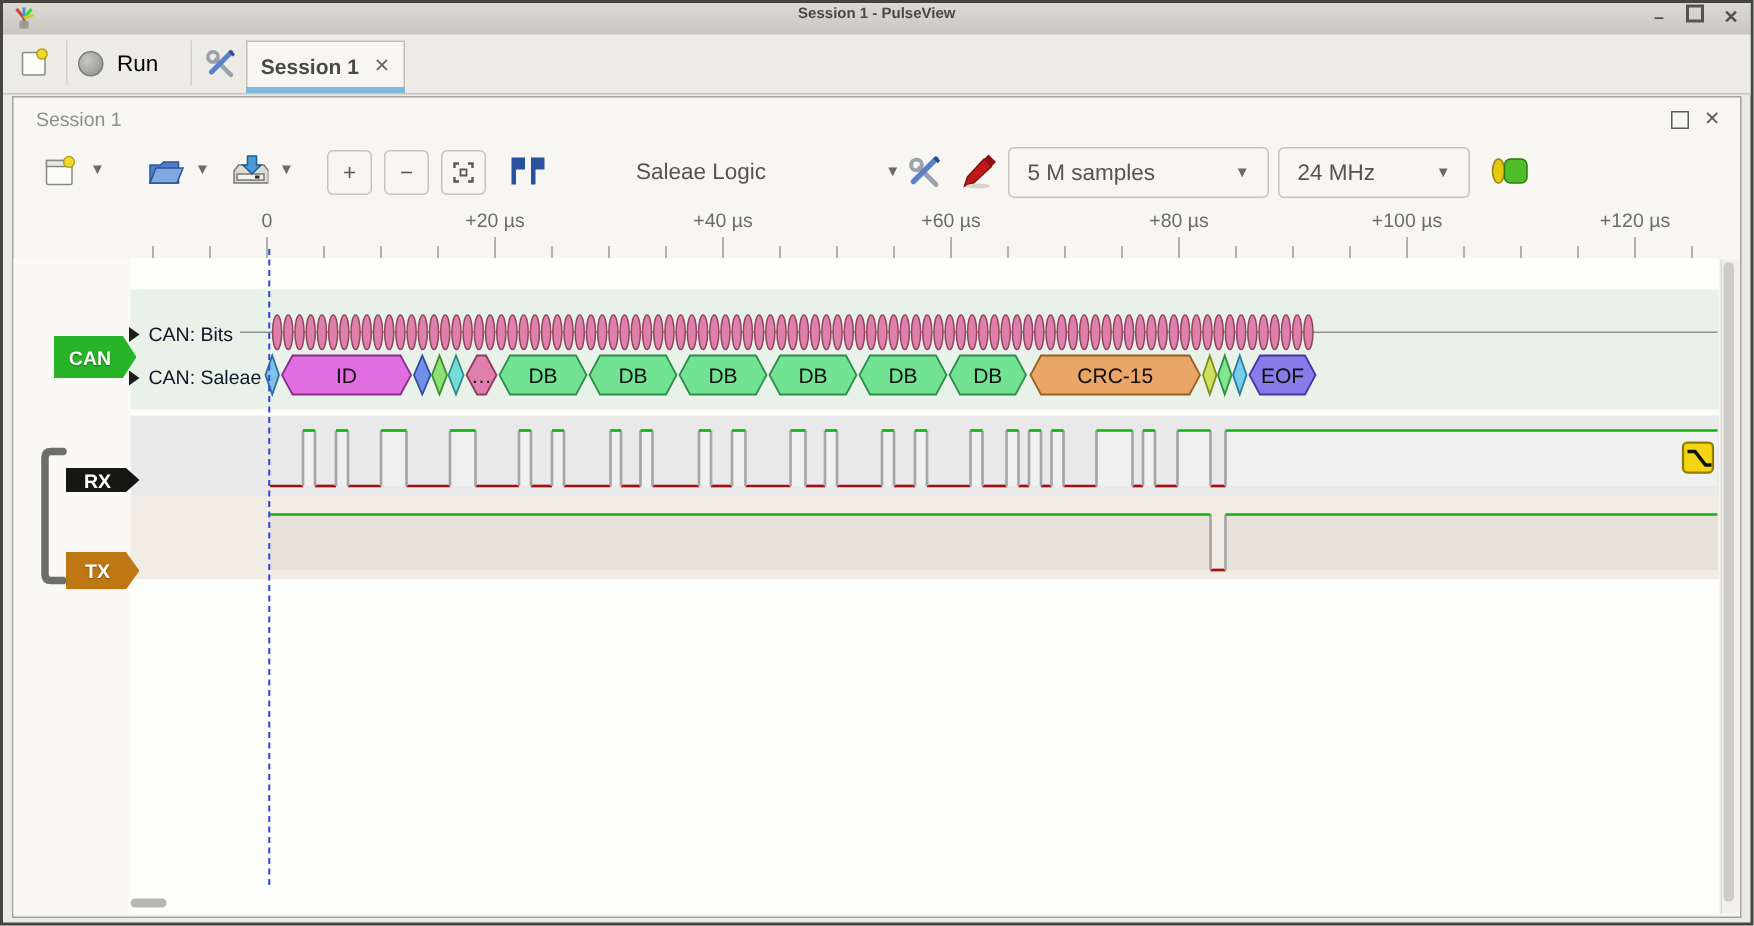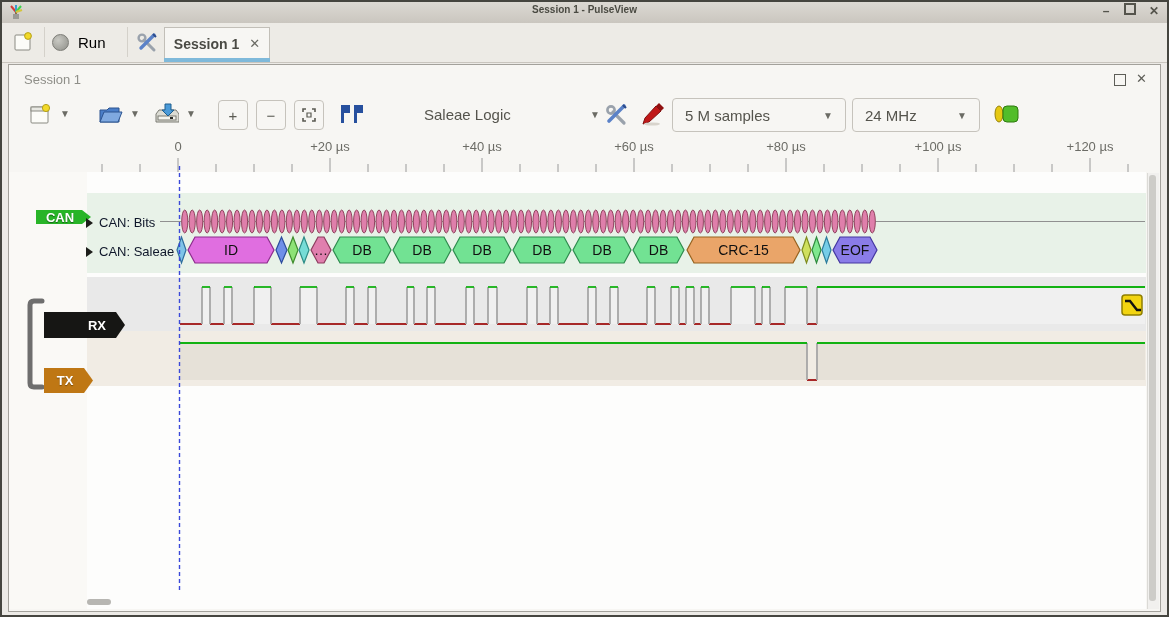--- a/index.html
+++ b/index.html
@@ -39,22 +39,22 @@
   
   .ruler-label{position:absolute;top:139px;transform:translateX(-50%);font-size:13px;color:#6c6c66;white-space:nowrap;}
   #traceview{left:87px;top:172px;width:1059px;height:437px;background:#fdfdfc;}
   #gutter{left:9px;top:172px;width:78px;height:437px;background:#faf9f6;}
   svg.layer{left:0;top:0;pointer-events:none;}
   .rowlabel{position:absolute;display:flex;align-items:center;gap:6px;font-size:13px;color:#0f172a;z-index:5;}
   .tri{width:0;height:0;border-left:7px solid #1d1d1a;border-top:5px solid transparent;border-bottom:5px solid transparent;}
   .tag{position:absolute;color:#fff;font-weight:bold;font-size:13px;display:flex;align-items:center;
     justify-content:center;padding-right:7px;z-index:5;
     clip-path:polygon(0 0,calc(100% - 9px) 0,100% 50%,calc(100% - 9px) 100%,0 100%);}
-  #can-tag{left:36px;top:210px;width:48px;height:14px;background:#28b428;text-shadow:0 1px 1px #156015;}
-  #rx-tag{left:44px;top:312px;width:42px;height:26px;background:#161614;padding-left:32px;}
+  #can-tag{left:36px;top:224px;width:48px;height:28px;background:#28b428;text-shadow:0 1px 1px #156015;}
+  #rx-tag{left:44px;top:312px;width:42px;height:16px;background:#161614;}
   #tx-tag{left:44px;top:368px;width:42px;height:25px;background:#bf7714;text-shadow:0 1px 1px #7a4a08;}
   
   #vscroll-track{left:1147px;top:173px;width:11px;height:436px;background:#f1f0ee;border-left:1px solid #dbdad6;}
   #vscroll-thumb{left:1149px;top:175px;width:7px;height:426px;background:#cdccc8;border-radius:3px;}
   #hscroll-thumb{left:87px;top:599px;width:24px;height:6px;background:#b7b6b2;border-radius:3px;}
   .icon{display:inline-block;line-height:0;}
 </style>
 </head>
 <body>
 

